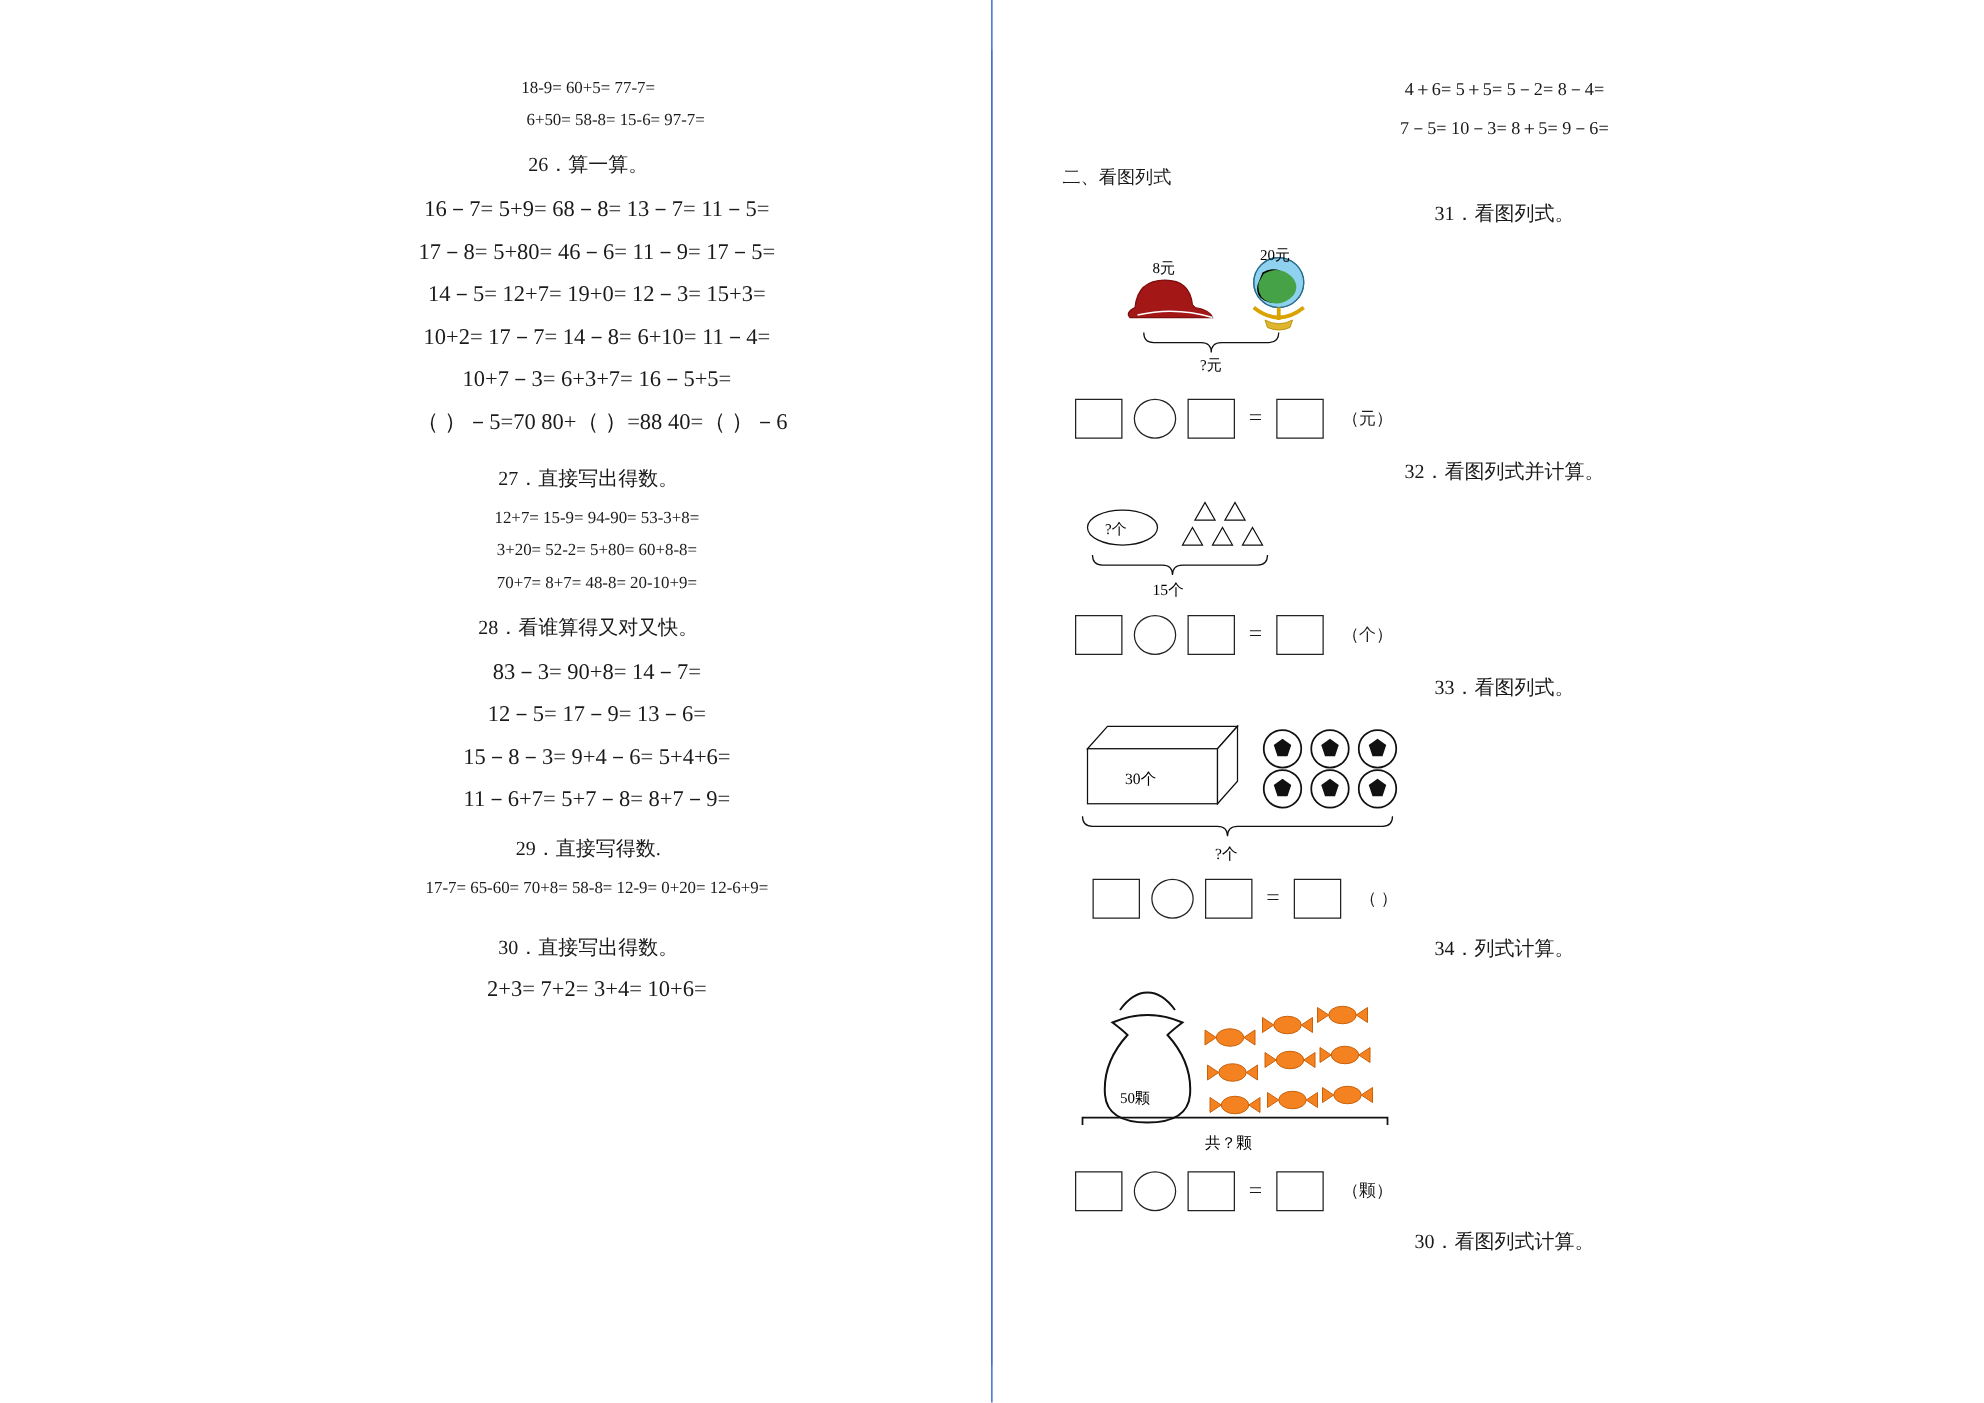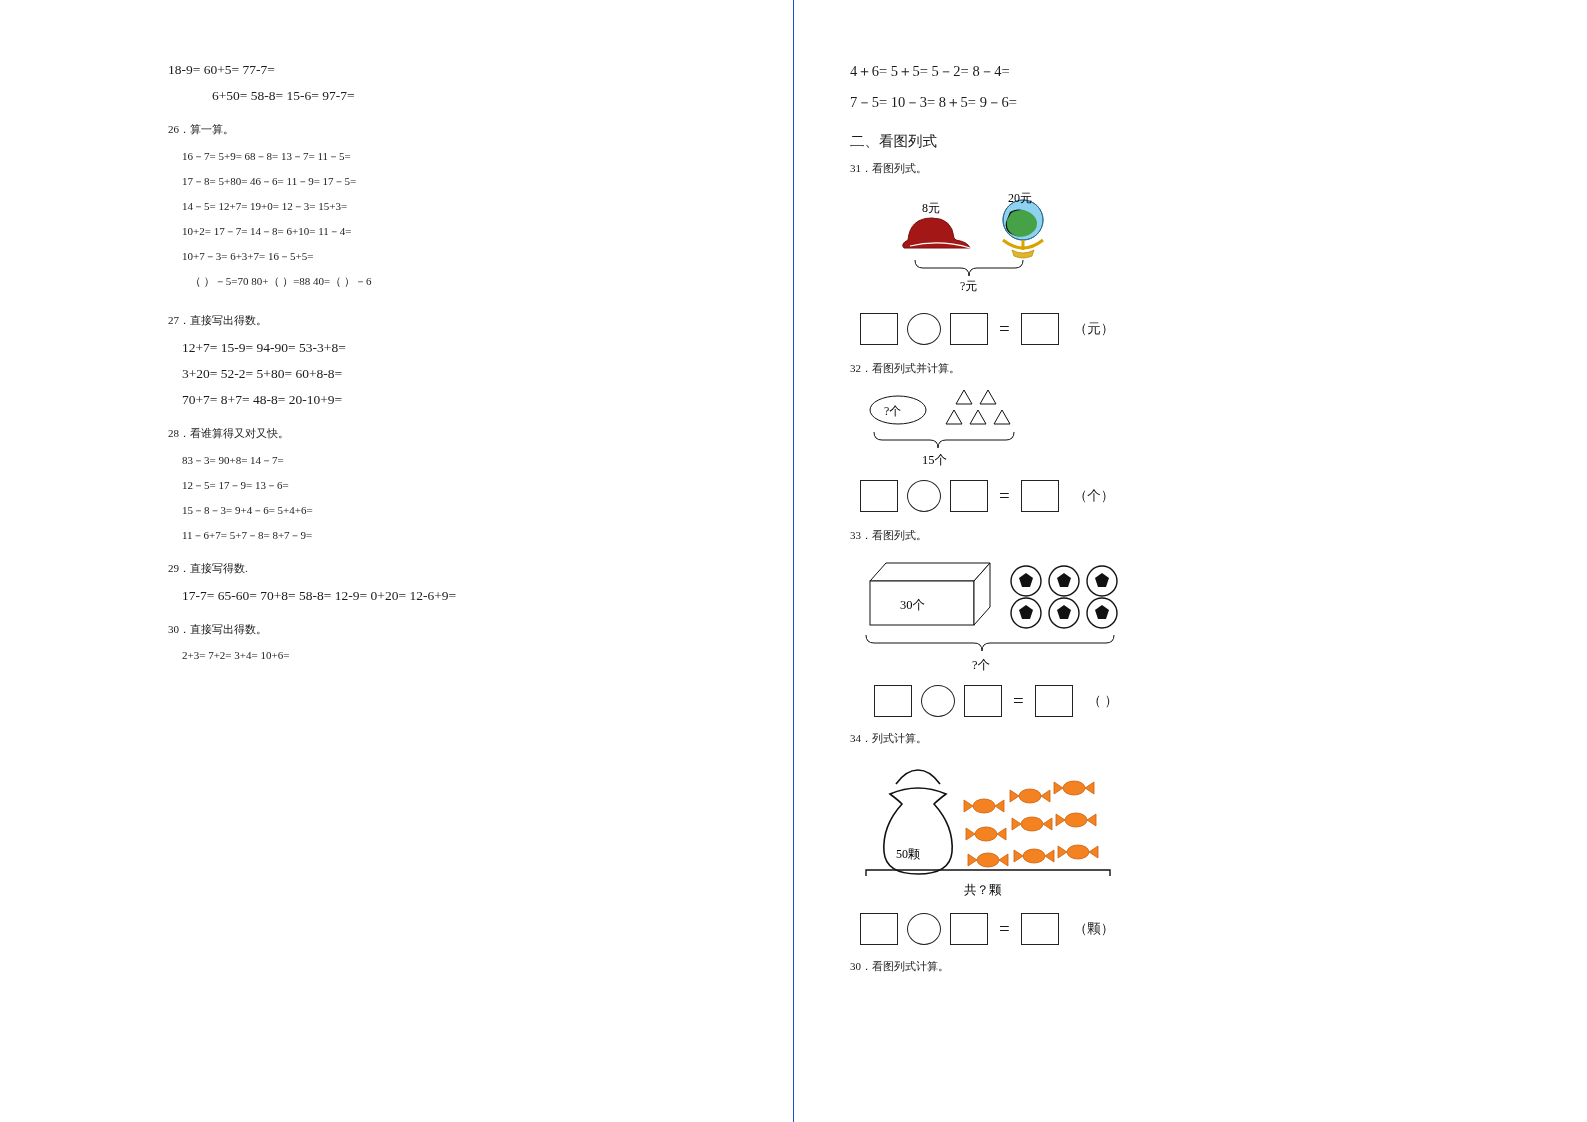--- a/index.html
+++ b/index.html
@@ -28,29 +28,29 @@
     left:793px; top:40px; bottom:30px;
     width:1px; background:#bfbfbf;
   }
   .sect {
     font-size:14.5px;
     font-family:"Liberation Sans", sans-serif;
     font-weight:400;
     margin:14px 0 10px 0;
   }
   .exrow {
-    font-size:11px;
+    font-size:18px;
     margin:0 0 10px 0;
     padding-left:14px;
     white-space:nowrap;
   }
   .exrow.small { font-size:13.5px; }
-  .block { margin-bottom:14px; }
+  .block { margin-bottom:14px;text-align:center; }
   .qtitle {
-    font-size:11px;
+    font-size:16px;
     margin:0 0 12px 0;
   }
   .r-exrow {
     font-size:14.5px;
     margin:0 0 12px 0;
     padding-left:10px;
     white-space:nowrap;
   }
   
   .eqrow {
@@ -113,21 +113,21 @@
       <div class="exrow">12－5=          17－9=           13－6=</div>
       <div class="exrow">15－8－3=          9+4－6=          5+4+6=</div>
       <div class="exrow">11－6+7=          5+7－8=          8+7－9=</div>
     </div>
 
     <div class="block" style="margin-top:18px">
       <div class="qtitle">29．直接写得数.</div>
       <div class="exrow small">17-7=     65-60=   70+8=    58-8=     12-9=     0+20=     12-6+9=</div>
     </div>
 
-    <div class="block" style="margin-top:18px">
+    <div class="block" style="margin-top:30px">
       <div class="qtitle">30．直接写出得数。</div>
       <div class="exrow">2+3=          7+2=        3+4=         10+6=</div>
     </div>
 
   </div>
 
   <div class="col col-right">
 
     <div class="block">
       <div class="r-exrow" style="padding-left:0">4＋6=        5＋5=       5－2=      8－4=</div>

